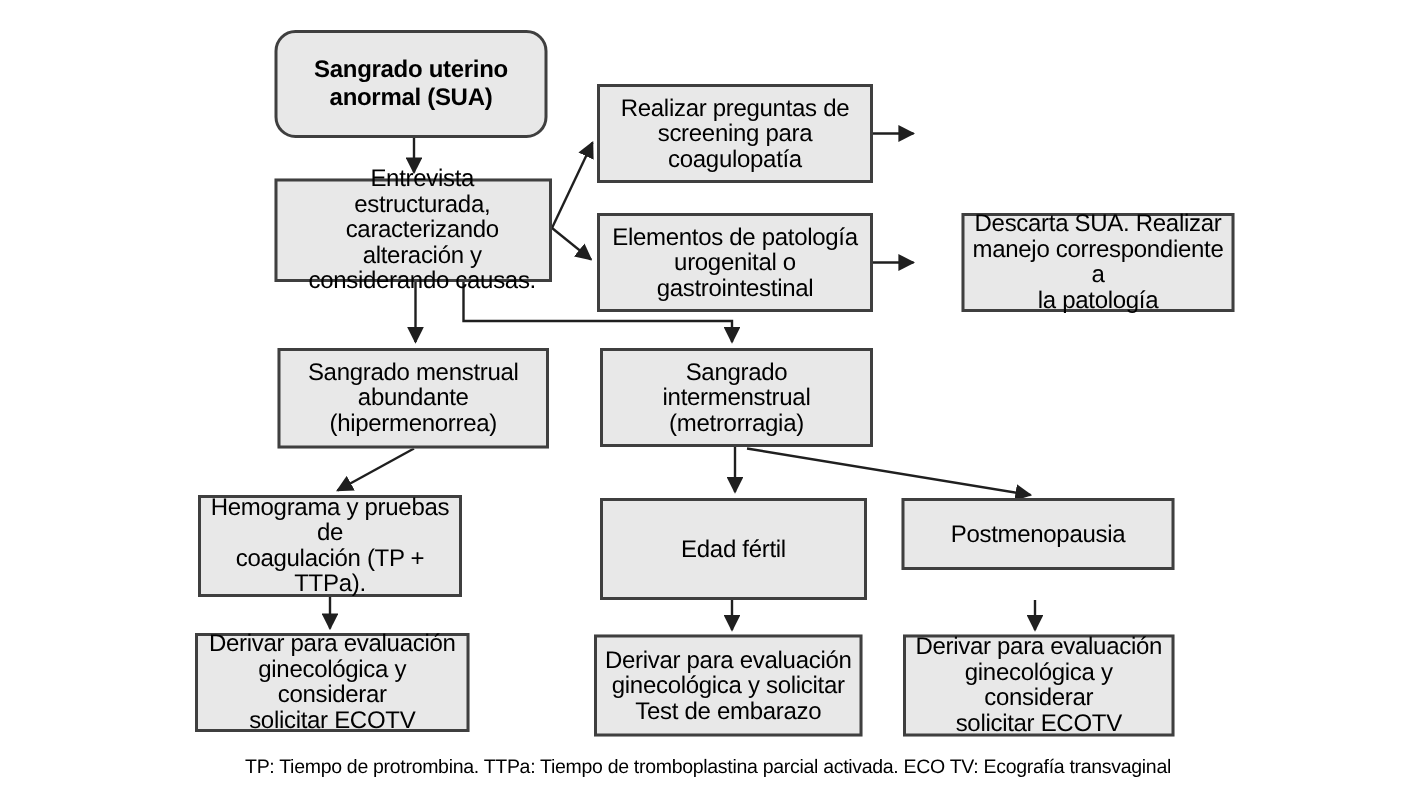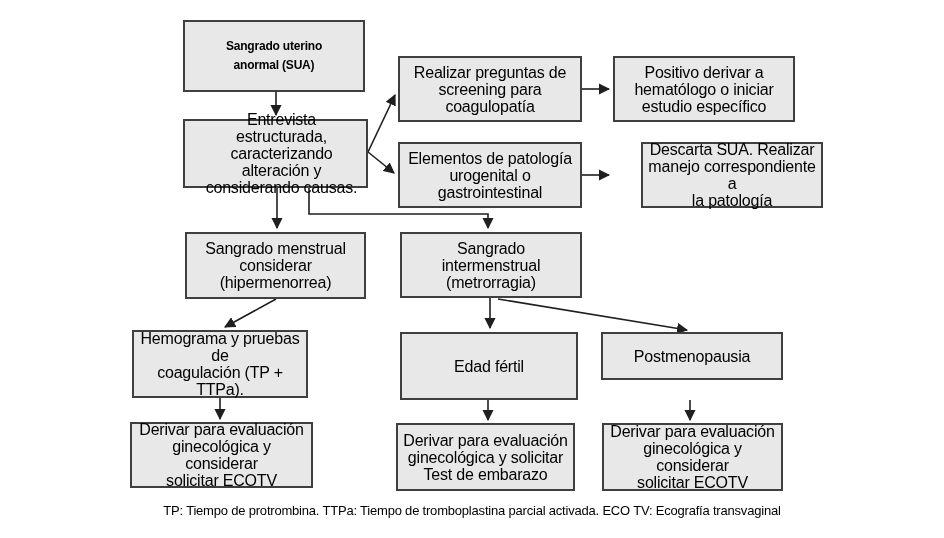--- a/index.html
+++ b/index.html
@@ -35,22 +35,23 @@
     text-align:center;
     white-space:pre-line;
     font-size:16px;
     line-height:17px;
     letter-spacing:-0.2px;
     color:var(--text);
     padding:2px 4px;
   }
   .node.title{
     font-weight:bold;
-    font-size:12px;
+    font-size:16px;
     line-height:19px;
+    border-radius:14px;
   }
   .footnote{
     position:absolute;
     left:0;top:503px;width:944px;
     text-align:center;
     font-size:13px;
     letter-spacing:-0.2px;
     color:var(--text);
   }
 </style>
@@ -86,34 +87,31 @@
 anormal (SUA)</div>
 
   <div class="node" style="left:183px;top:119px;width:185px;height:69px;padding-left:16px;">Entrevista estructurada,
 caracterizando alteración y
 considerando causas.</div>
 
   <div class="node" style="left:398px;top:56px;width:184px;height:66px;">Realizar preguntas de
 screening para
 coagulopatía</div>
 
-  <div class="node" style="left:613px;top:56px;width:182px;height:66px;">Positivo derivar a
-hematólogo o iniciar
-estudio específico</div>
 
   <div class="node" style="left:398px;top:142px;width:184px;height:66px;">Elementos de patología
 urogenital o
 gastrointestinal</div>
 
   <div class="node" style="left:613px;top:142px;width:182px;height:66px;margin-left:28px;">Descarta SUA. Realizar
 manejo correspondiente a
 la patología</div>
 
   <div class="node" style="left:185px;top:232px;width:181px;height:67px;">Sangrado menstrual
-considerar
+abundante
 (hipermenorrea)</div>
 
   <div class="node" style="left:400px;top:232px;width:182px;height:66px;">Sangrado intermenstrual
 (metrorragia)</div>
 
   <div class="node" style="left:132px;top:330px;width:176px;height:68px;">Hemograma y pruebas de
 coagulación (TP + TTPa).</div>
 
   <div class="node" style="left:400px;top:332px;width:178px;height:68px;">Edad fértil</div>
 

